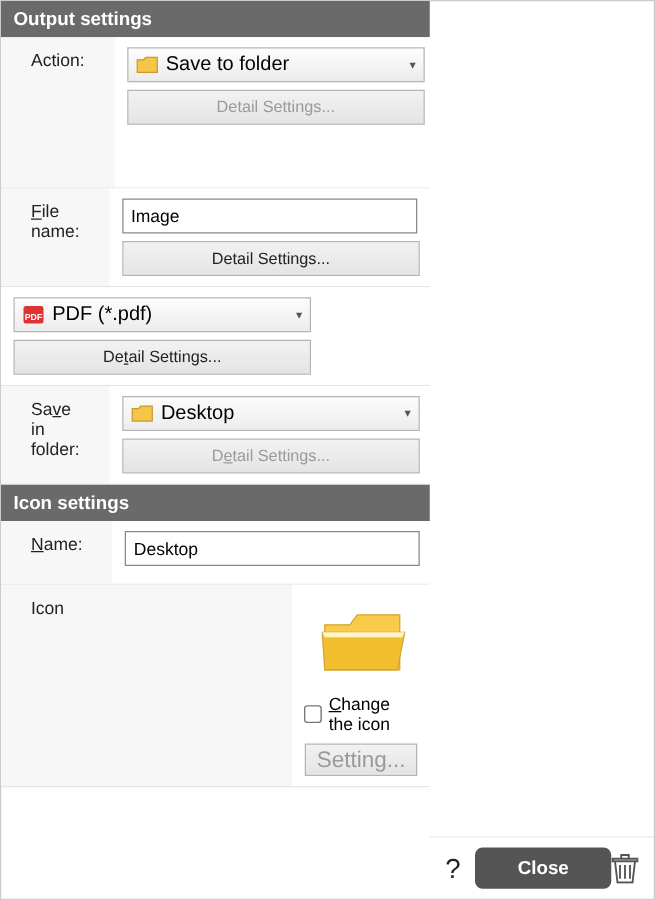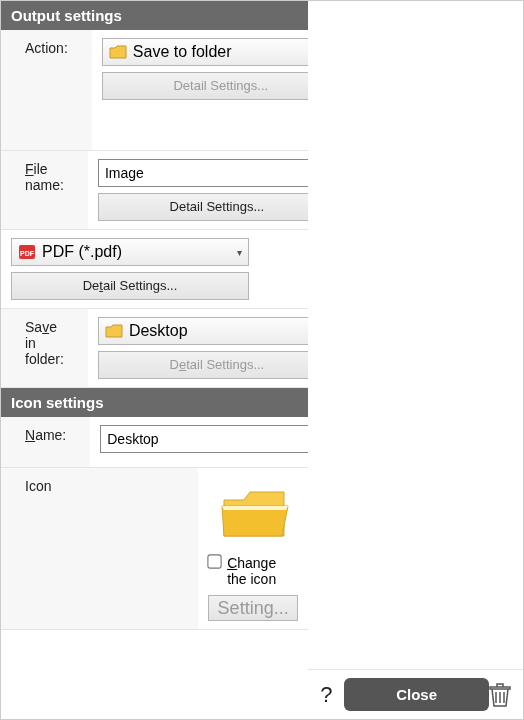--- a/index.html
+++ b/index.html
@@ -97,21 +97,21 @@
   outline: none;
 }
 .underline-first::first-letter { text-decoration: underline; }
 .big-folder {
   width: 70px;
   height: 55px;
   margin: 10px 0 14px 12px;
 }
 .checkbox-row {
   display: flex;
-  align-items: flex-start;
+  align-items: center;
   font-size: 14px;
   margin: 6px 0 8px 0;
 }
 .checkbox-row input { margin-right: 6px; transform: scale(1.1); }
 .btn-setting {
   width: 90px;
   height: 26px;
   border: 1px solid #b5b5b5;
   background: linear-gradient(#f2f2f2, #e4e4e4);
   color: #9a9a9a;
@@ -133,21 +133,21 @@
   width: 24px;
 }
 .close-btn {
   margin: 0 auto;
   background: #555;
   color: #fff;
   border: none;
   border-radius: 6px;
   font-weight: bold;
   font-size: 15px;
-  padding: 8px 52px;
+  padding: 8px 34px;
   cursor: pointer;
 }
 .trash-icon {
   width: 22px;
   height: 24px;
   color: #555;
   cursor: pointer;
 }
 .content { flex: 1; overflow-y: auto; }
 .row.tall .label-col, .row.tall .control-col { min-height: 120px; }

